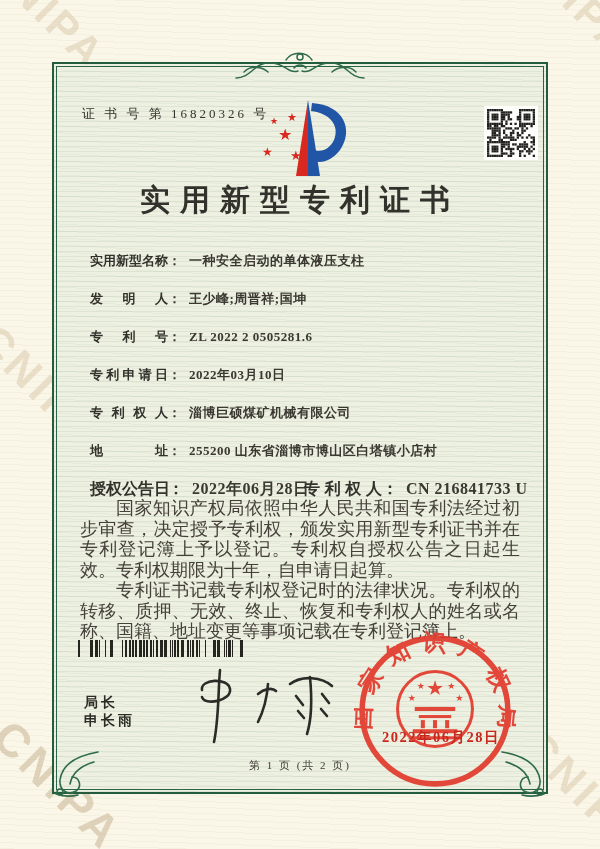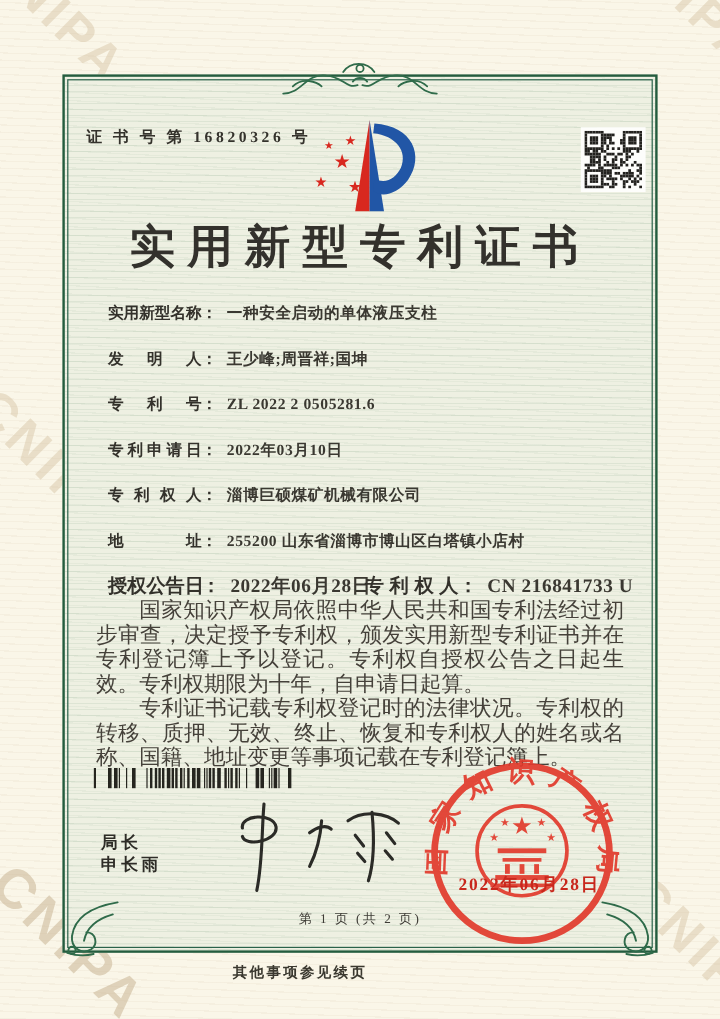--- a/index.html
+++ b/index.html
@@ -22,26 +22,26 @@
     position:absolute;left:52px;top:62px;width:492px;height:728px;
     border:2.5px solid #245c3e;z-index:2;
     background:#eef0e2;
     background-image:
       repeating-linear-gradient(0deg, rgba(108,150,115,0.13) 0px, rgba(108,150,115,0.13) 1px, transparent 1px, transparent 5px),
       repeating-linear-gradient(3deg, rgba(108,150,115,0.07) 0px, rgba(108,150,115,0.07) 1px, transparent 1px, transparent 7px);
   }
   .cert::after{content:"";position:absolute;inset:2px;border:1px solid #2a624a;pointer-events:none;}
   .orn{position:absolute;z-index:3;}
   
-  .cert-no{position:absolute;left:18px;top:41px;font-size:13px;letter-spacing:3px;color:#34322c;font-weight:700;z-index:4;}
+  .cert-no{position:absolute;left:28px;top:41px;font-size:13px;letter-spacing:3px;color:#34322c;font-weight:400;z-index:4;}
   .logo{position:absolute;left:200px;top:32px;width:100px;height:85px;z-index:4;}
   .qr{position:absolute;left:430px;top:42px;width:48px;height:48px;background:#fdfdfb;padding:3px;z-index:4;}
   .title{
     position:absolute;left:0;top:116px;width:100%;text-align:center;
-    font-size:38px;font-weight:bold;letter-spacing:10px;color:#33312c;z-index:4;
+    font-size:30px;font-weight:bold;letter-spacing:10px;color:#33312c;z-index:4;
   }
   
   .fields{position:absolute;left:36px;top:178px;right:18px;z-index:4;}
   .frow{height:38px;line-height:38px;font-size:13px;color:#3a3831;white-space:nowrap;}
   .flabel{
     display:inline-block;width:78px;font-weight:600;color:#33312b;
     text-align:justify;text-align-last:justify;text-justify:inter-character;vertical-align:top;
   }
   .fcolon{font-weight:600;color:#33312b;margin-right:8px;}
   .fvalue{font-weight:600;color:#3a3831;letter-spacing:0.5px;}
@@ -487,14 +487,13 @@
           <rect x="58" y="98" width="44" height="4"></rect>
           <rect x="54" y="105" width="52" height="3"></rect>
         </g>
       </g>
     </svg>
     <div class="seal-date">2022年06月28日</div>
 
     <div class="page-info">第 1 页 (共 2 页)</div>
   </div>
 
-  <div class="cont-note">其他事项参见续页</div>
 </div>
 
 </body></html>

